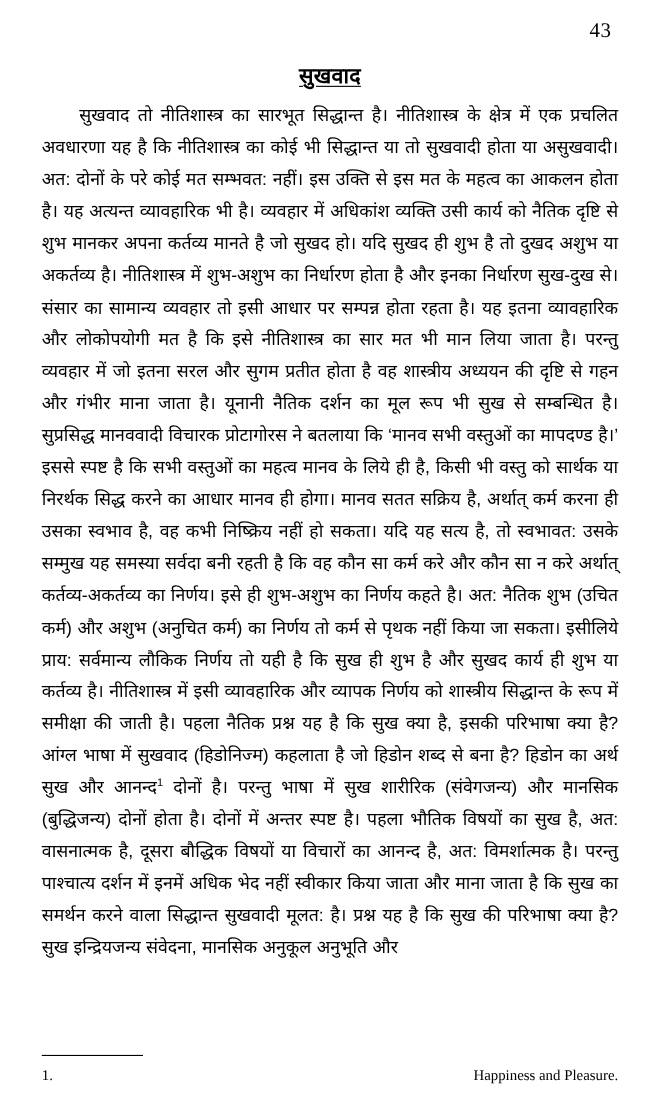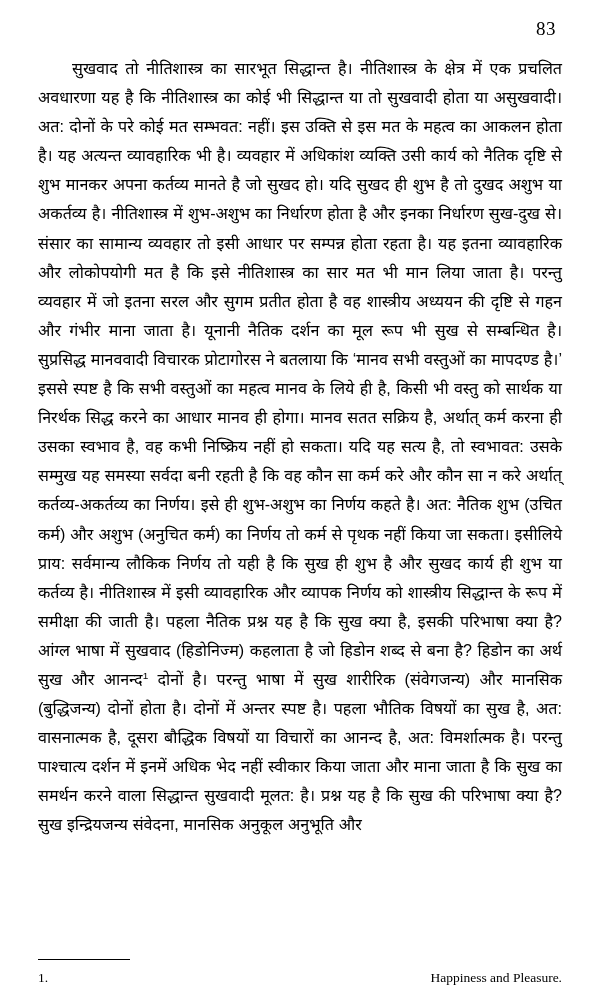--- a/index.html
+++ b/index.html
@@ -84,22 +84,23 @@
     font-size: 0.62em;
     vertical-align: super;
     line-height: 0;
   }
 </style>
 </head>
 <body>
 
 <div class="page">
 
-  <div class="page-number">83</div>
+  <div class="page-number">43</div>
 
+  <div class="heading">सुखवाद</div>
 
   <div class="body-text">
     <span class="indent"></span><span>सुखवाद तो नीतिशास्त्र का सारभूत सिद्धान्त है। नीतिशास्त्र के क्षेत्र में एक प्रचलित अवधारणा यह है कि नीतिशास्त्र का कोई भी सिद्धान्त या तो सुखवादी होता या असुखवादी। अत: दोनों के परे कोई मत सम्भवत: नहीं। इस उक्ति से इस मत के महत्व का आकलन होता है। यह अत्यन्त व्यावहारिक भी है। व्यवहार में अधिकांश व्यक्ति उसी कार्य को नैतिक दृष्टि से शुभ मानकर अपना कर्तव्य मानते है जो सुखद हो। यदि सुखद ही शुभ है तो दुखद अशुभ या अकर्तव्य है। नीतिशास्त्र में शुभ-अशुभ का निर्धारण होता है और इनका निर्धारण सुख-दुख से। संसार का सामान्य व्यवहार तो इसी आधार पर सम्पन्न होता रहता है। यह इतना व्यावहारिक और लोकोपयोगी मत है कि इसे नीतिशास्त्र का सार मत भी मान लिया जाता है। परन्तु व्यवहार में जो इतना सरल और सुगम प्रतीत होता है वह शास्त्रीय अध्ययन की दृष्टि से गहन और गंभीर माना जाता है। यूनानी नैतिक दर्शन का मूल रूप भी सुख से सम्बन्धित है। सुप्रसिद्ध मानववादी विचारक प्रोटागोरस ने बतलाया कि ‘मानव सभी वस्तुओं का मापदण्ड है।’ इससे स्पष्ट है कि सभी वस्तुओं का महत्व मानव के लिये ही है, किसी भी वस्तु को सार्थक या निरर्थक सिद्ध करने का आधार मानव ही होगा। मानव सतत सक्रिय है, अर्थात् कर्म करना ही उसका स्वभाव है, वह कभी निष्क्रिय नहीं हो सकता। यदि यह सत्य है, तो स्वभावत: उसके सम्मुख यह समस्या सर्वदा बनी रहती है कि वह कौन सा कर्म करे और कौन सा न करे अर्थात् कर्तव्य-अकर्तव्य का निर्णय। इसे ही शुभ-अशुभ का निर्णय कहते है। अत: नैतिक शुभ (उचित कर्म) और अशुभ (अनुचित कर्म) का निर्णय तो कर्म से पृथक नहीं किया जा सकता। इसीलिये प्राय: सर्वमान्य लौकिक निर्णय तो यही है कि सुख ही शुभ है और सुखद कार्य ही शुभ या कर्तव्य है। नीतिशास्त्र में इसी व्यावहारिक और व्यापक निर्णय को शास्त्रीय सिद्धान्त के रूप में समीक्षा की जाती है। पहला नैतिक प्रश्न यह है कि सुख क्या है, इसकी परिभाषा क्या है? आंग्ल भाषा में सुखवाद (हिडोनिज्म) कहलाता है जो हिडोन शब्द से बना है? हिडोन का अर्थ सुख और आनन्द</span><sup>1</sup><span> दोनों है। परन्तु भाषा में सुख शारीरिक (संवेगजन्य) और मानसिक (बुद्धिजन्य) दोनों होता है। दोनों में अन्तर स्पष्ट है। पहला भौतिक विषयों का सुख है, अत: वासनात्मक है, दूसरा बौद्धिक विषयों या विचारों का आनन्द है, अत: विमर्शात्मक है। परन्तु पाश्चात्य दर्शन में इनमें अधिक भेद नहीं स्वीकार किया जाता और माना जाता है कि सुख का समर्थन करने वाला सिद्धान्त सुखवादी मूलत: है। प्रश्न यह है कि सुख की परिभाषा क्या है? सुख इन्द्रियजन्य संवेदना, मानसिक अनुकूल अनुभूति और</span>
   </div>
 
   <div class="footnote-area">
     <div class="footnote-rule"></div>
     <div class="footnote">
       <span class="fn-marker">1.</span>
       <span class="fn-text">Happiness and Pleasure.</span>

